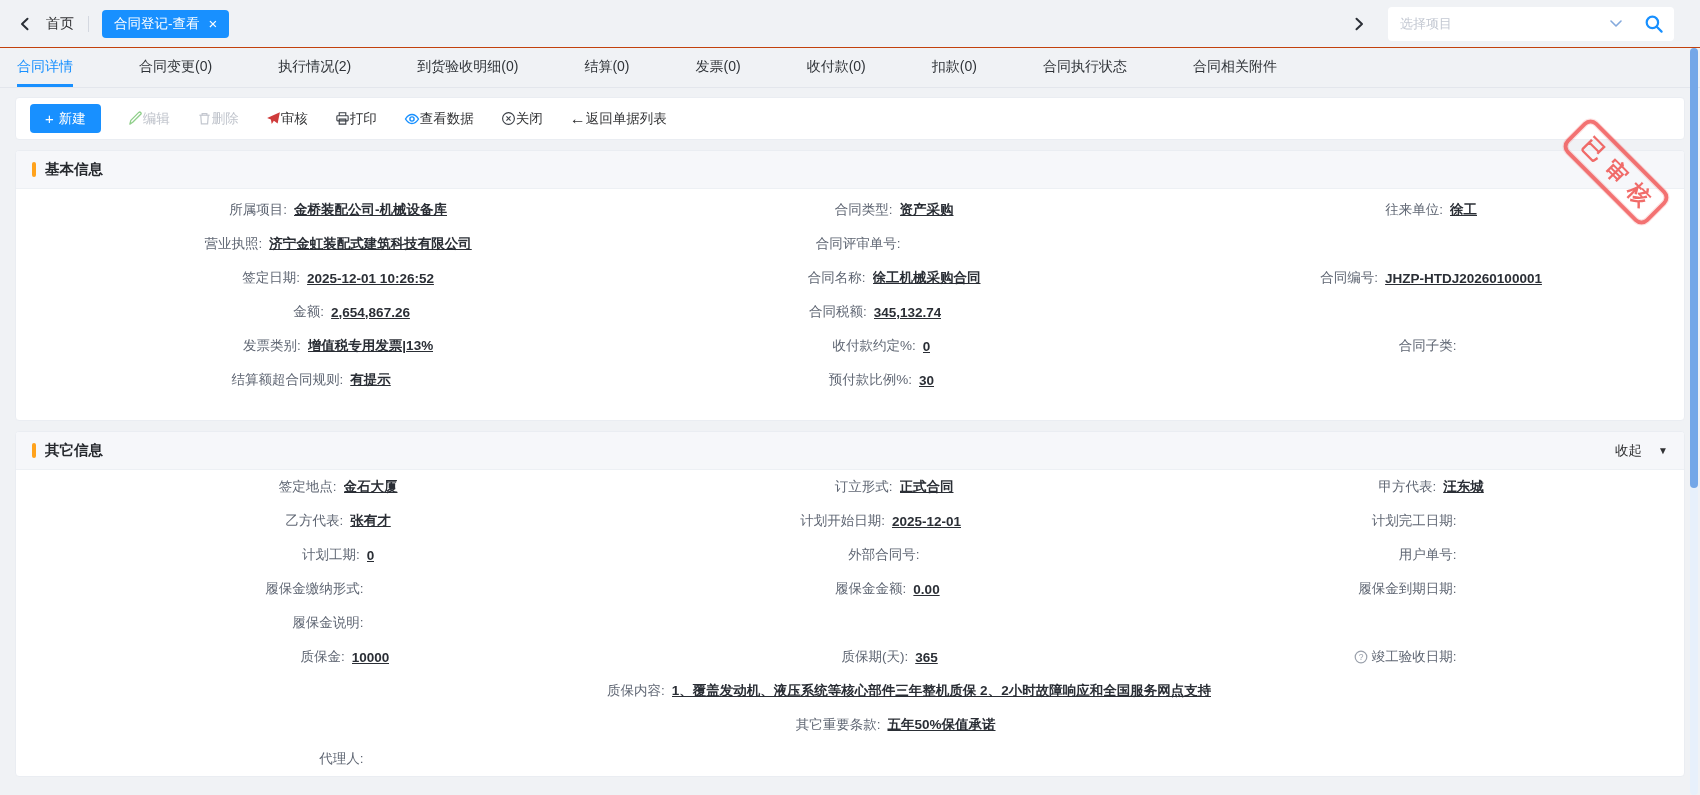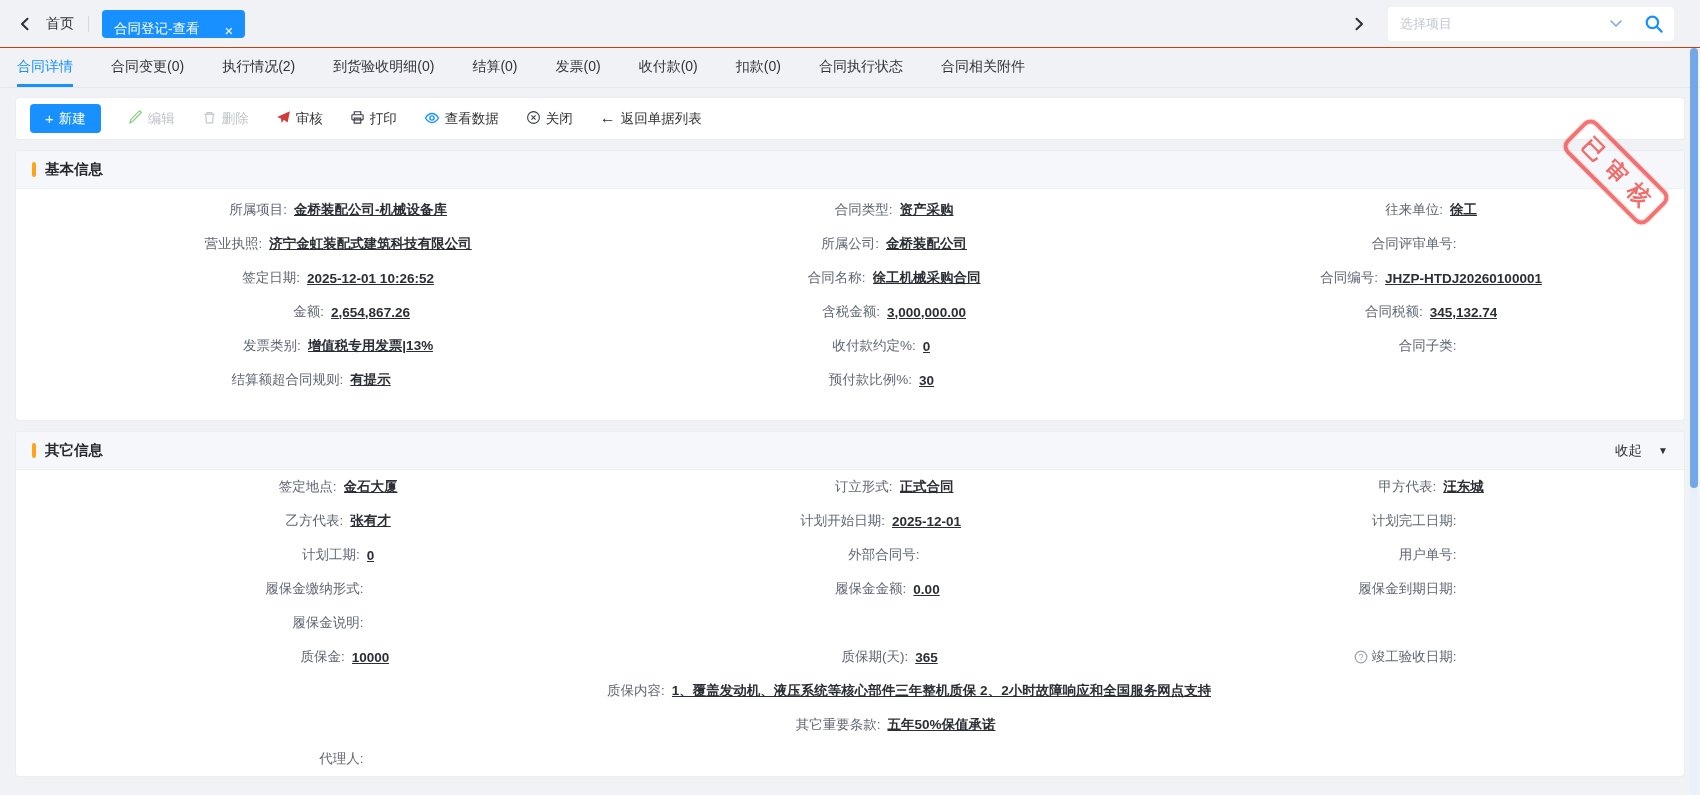--- a/index.html
+++ b/index.html
@@ -8,41 +8,41 @@
     font-family: "Liberation Sans", "DejaVu Sans", sans-serif;
     background:#f0f2f5; overflow:hidden; position:relative; color:#303133;
   }
   
   .topbar { height:48px; display:flex; align-items:center; padding:0 26px 0 12px;
             background:#f0f2f5; border-bottom:1px solid #c2410c; }
   .nav-btn { width:26px; height:26px; display:flex; align-items:center; justify-content:center; cursor:pointer; }
   .home-label { font-size:14px; color:#303133; margin:0 14px 0 8px; cursor:pointer; }
   .vdivider { width:1px; height:16px; background:#d4d8e0; margin-right:13px; }
   .chip { background:#1890ff; color:#fff; height:28px; border-radius:4px; display:flex;
-          align-items:flex-end; padding:0 12px; font-size:13.5px; gap:25px; cursor:pointer; }
+          align-items:center; padding:0 12px; font-size:13.5px; gap:9px; cursor:pointer; }
   .chip-close { font-size:15px; line-height:1; cursor:pointer; }
   .tb-spacer { flex:1; }
   .searchbox { width:286px; height:34px; background:#fff; border-radius:4px; display:flex;
                align-items:center; padding:0 10px 0 12px; gap:22px; margin-left:16px; }
   .searchbox input { border:none; outline:none; flex:1; font-size:13px; color:#606266;
                      background:transparent; font-family:inherit; min-width:0; }
   .searchbox input::placeholder { color:#c3c8d2; }
   
   .tabbar { height:40px; display:flex; align-items:flex-end; padding-left:17px;
-            background:#f0f2f5; border-bottom:1px solid #e3e6ec; }
+            background:#f0f2f5; border-bottom:1px solid #e3e6ec;gap:28px; }
   .tab { padding:0 19px; cursor:pointer; }
   .tab:first-child { padding-left:0; }
   .tab-label { display:inline-block; font-size:14px; color:#2f3338;
                padding:10px 0 8px; border-bottom:3px solid transparent; line-height:19px; }
   .tab.active .tab-label { color:#1890ff; border-color:#1890ff; }
   
   .content { padding:9px 15px 0; }
   .card { background:#fff; border-radius:4px; border:1px solid #eaedf2; }
   .toolbar { height:43px; display:flex; align-items:center; padding:0 14px; gap:27px; margin-bottom:10px; }
-  .tb-item { display:flex; align-items:flex-start; gap:5px; font-size:13.5px; color:#303133; cursor:pointer; white-space:nowrap; }
+  .tb-item { display:flex; align-items:center; font-size:13.5px; color:#303133; cursor:pointer; white-space:nowrap; }
   .tb-item.disabled { color:#bfc3cb; cursor:not-allowed; }
   .btn-primary { background:#1890ff; color:#fff; height:29px; padding:0 15px; border:none;
                  border-radius:4px; display:flex; align-items:center; gap:5px; font-size:13.5px;
                  font-family:inherit; cursor:pointer; }
   .btn-plus { font-size:15px; line-height:1; }
   .back-arrow { font-size:16px; line-height:1; }
   
   .section { margin-bottom:10px; overflow:hidden; }
   .sec-head { height:38px; background:#f6f7fa; display:flex; align-items:center;
               padding:0 16px; border-bottom:1px solid #edf0f4; }
@@ -202,24 +202,20 @@
             <span class="flabel w3">往来单位:</span>
             <span class="fvalue">徐工</span>
           </div>
       </div>
       <div class="frow">
         <div class="field">
             <span class="flabel">营业执照:</span>
             <span class="fvalue">济宁金虹装配式建筑科技有限公司</span>
           </div>
         <div class="field">
-            <span class="flabel">所属公司:</span>
-            <span class="fvalue">金桥装配公司</span>
-          </div>
-        <div class="field">
             <span class="flabel w3">合同评审单号:</span>
             <span class="fvalue"></span>
           </div>
       </div>
       <div class="frow">
         <div class="field">
             <span class="flabel">签定日期:</span>
             <span class="fvalue">2025-12-01 10:26:52</span>
           </div>
         <div class="field">
@@ -228,24 +224,20 @@
           </div>
         <div class="field">
             <span class="flabel w3">合同编号:</span>
             <span class="fvalue">JHZP-HTDJ20260100001</span>
           </div>
       </div>
       <div class="frow">
         <div class="field">
             <span class="flabel">金额:</span>
             <span class="fvalue">2,654,867.26</span>
-          </div>
-        <div class="field">
-            <span class="flabel">含税金额:</span>
-            <span class="fvalue">3,000,000.00</span>
           </div>
         <div class="field">
             <span class="flabel w3">合同税额:</span>
             <span class="fvalue">345,132.74</span>
           </div>
       </div>
       <div class="frow">
         <div class="field">
             <span class="flabel">发票类别:</span>
             <span class="fvalue">增值税专用发票|13%</span>

